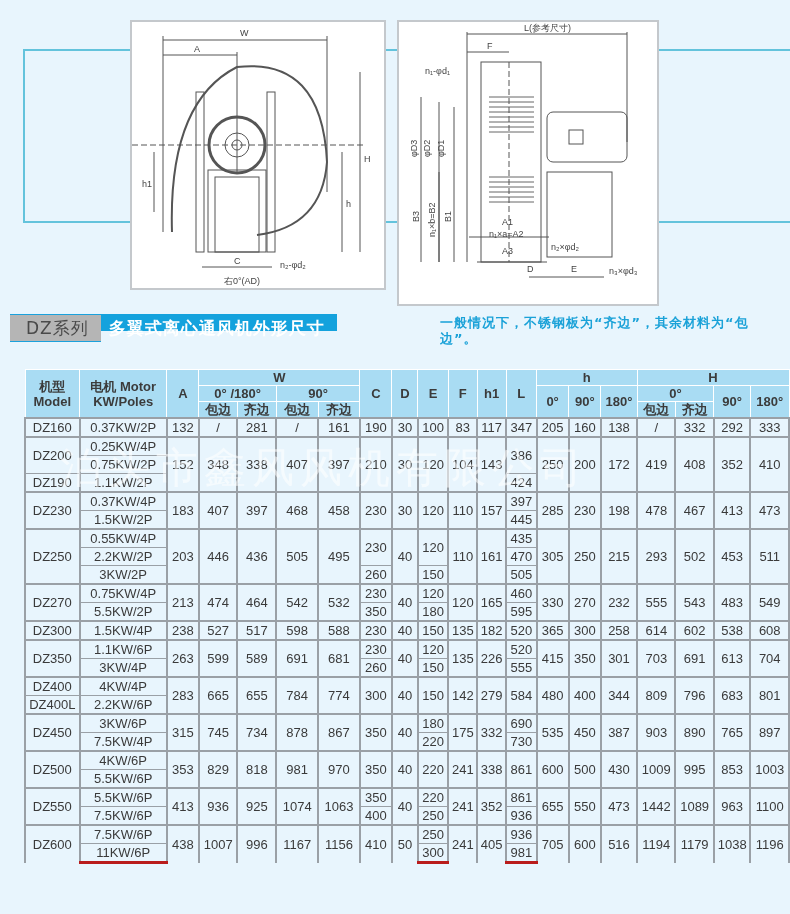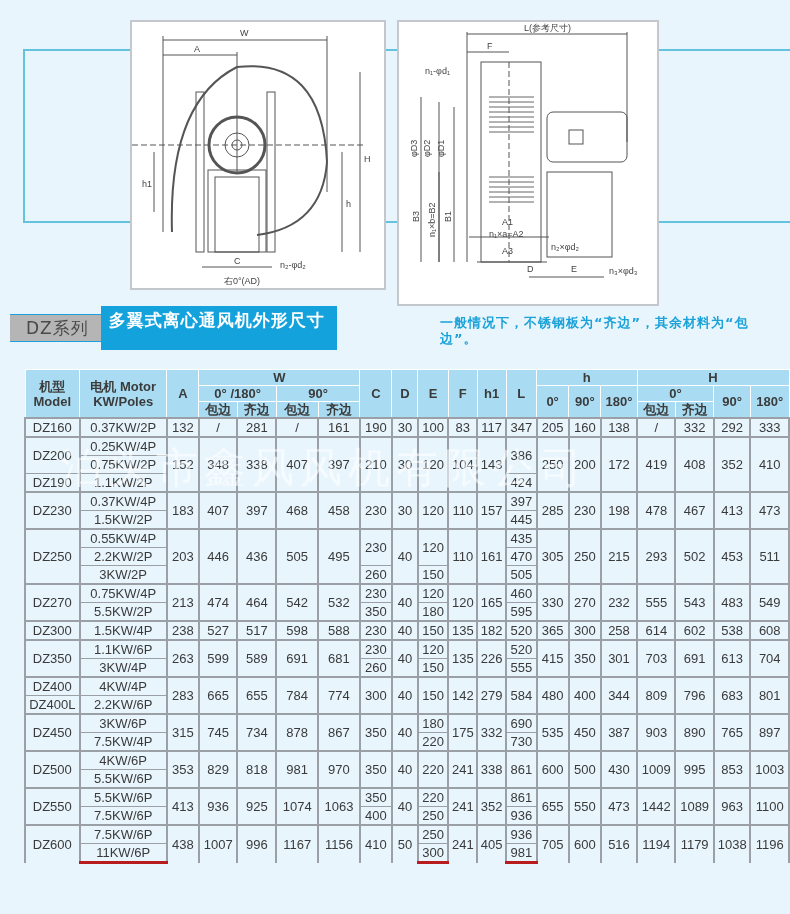--- a/index.html
+++ b/index.html
@@ -1,23 +1,23 @@
 <!DOCTYPE html>
 <html><head>
 <meta charset="utf-8">
 <style>
   html,body{margin:0;padding:0;}
   body{width:790px;height:914px;background:#e8f5fd;font-family:"DejaVu Sans","Liberation Sans",sans-serif;position:relative;overflow:hidden;color:#333;}
   .deco-line{position:absolute;background:#63c3dc;}
   .drawing-box{position:absolute;background:#fff;border:2px solid #c4c8cc;box-sizing:border-box;}
   .drawing-box svg{position:absolute;left:0;top:0;}
   .dim-label{font-family:"Liberation Sans",sans-serif;font-size:9px;fill:#444;}
-  .title-bar{position:absolute;left:10px;top:314px;height:28px;display:flex;align-items:center;}
+  .title-bar{position:absolute;left:10px;top:314px;height:28px;display:flex;align-items:flex-start;}
   .title-tag{background:#b5b5b5;color:#4a4a4a;font-size:17px;height:26px;line-height:26px;padding:0 12px 0 16px;letter-spacing:1px;border-top:1px solid #1aa1dc;border-bottom:1px solid #1aa1dc;}
-  .title-main{background:#14a2dd;color:#fff;font-size:17px;height:44px;line-height:28px;padding:0 12px 0 8px;letter-spacing:1px;font-weight:bold;}
+  .title-main{background:#14a2dd;color:#fff;font-size:17px;height:17px;line-height:28px;padding:0 12px 0 8px;letter-spacing:1px;font-weight:bold;}
   .title-note{position:absolute;left:440px;top:315px;width:340px;font-size:13px;line-height:16px;color:#1ba2d8;letter-spacing:1px;font-weight:bold;}
   table.spec{position:absolute;left:24px;top:369px;border-collapse:collapse;font-family:"Liberation Sans",sans-serif;color:#3a3a3a;font-size:13px;text-align:center;padding-left:32px;}
   table.spec th{background:#a9dcf3;color:#3b3b3b;font-weight:bold;border:1px solid #fff;padding:0 2px;font-size:13px;line-height:15px;}
   table.spec td{border-left:2px solid #9aa0a6;border-right:2px solid #9aa0a6;padding:0 2px;height:17px;line-height:17px;white-space:nowrap;}
   table.spec tr.grp-start td{border-top:2px solid #9aa0a6;}
   table.spec td.sub{border-bottom:1px solid #9aa0a6;}
   table.spec tbody tr:last-child td{border-bottom:3px solid #b91c1c;}
   .wm{position:absolute;font-size:42px;color:rgba(255,255,255,0.55);letter-spacing:6px;font-family:Liberation Sans, sans-serif;pointer-events:none;}
 </style>
 </head>

